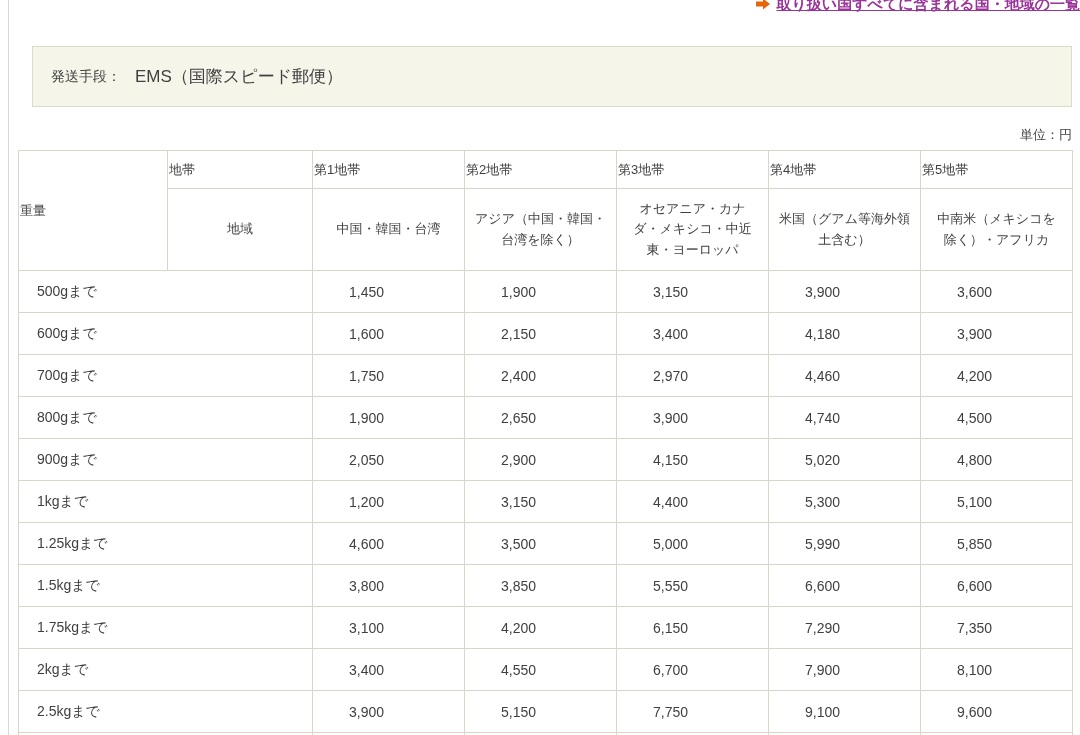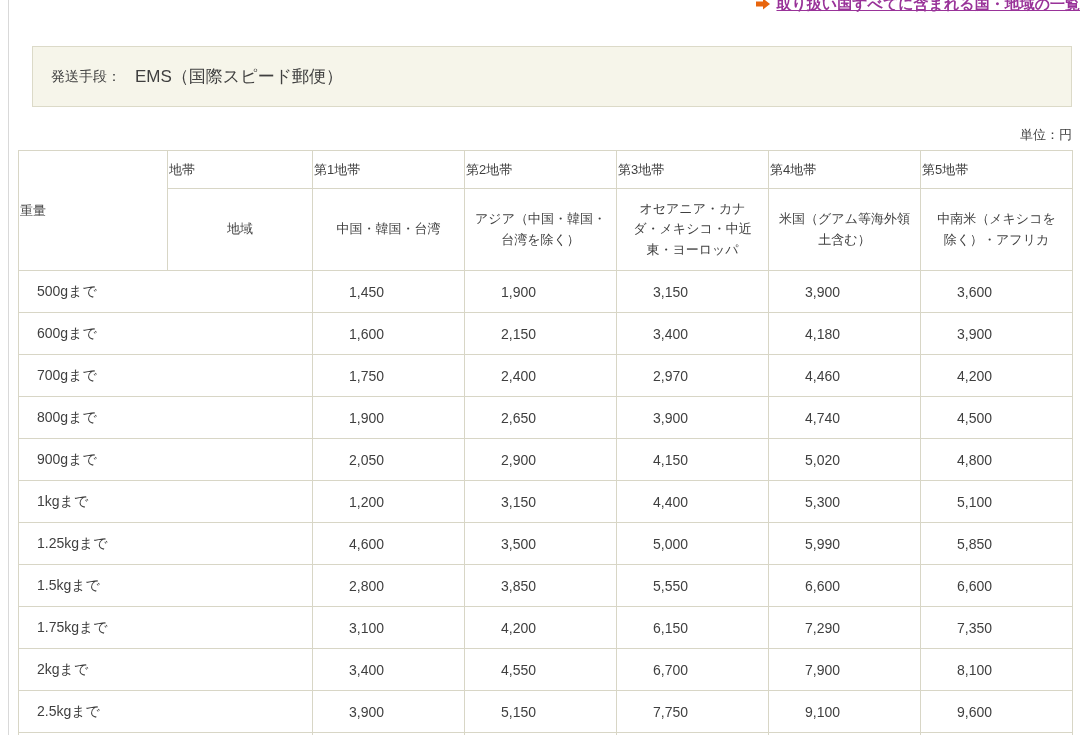--- a/index.html
+++ b/index.html
@@ -171,21 +171,21 @@
       <tr class="body-row">
         <td colspan="2" class="w">1.25kgまで</td>
         <td class="v">4,600</td>
         <td class="v">3,500</td>
         <td class="v">5,000</td>
         <td class="v">5,990</td>
         <td class="v">5,850</td>
       </tr>
       <tr class="body-row">
         <td colspan="2" class="w">1.5kgまで</td>
-        <td class="v">2,800</td>
+        <td class="v">3,800</td>
         <td class="v">3,850</td>
         <td class="v">5,550</td>
         <td class="v">6,600</td>
         <td class="v">6,600</td>
       </tr>
       <tr class="body-row">
         <td colspan="2" class="w">1.75kgまで</td>
         <td class="v">3,100</td>
         <td class="v">4,200</td>
         <td class="v">6,150</td>

